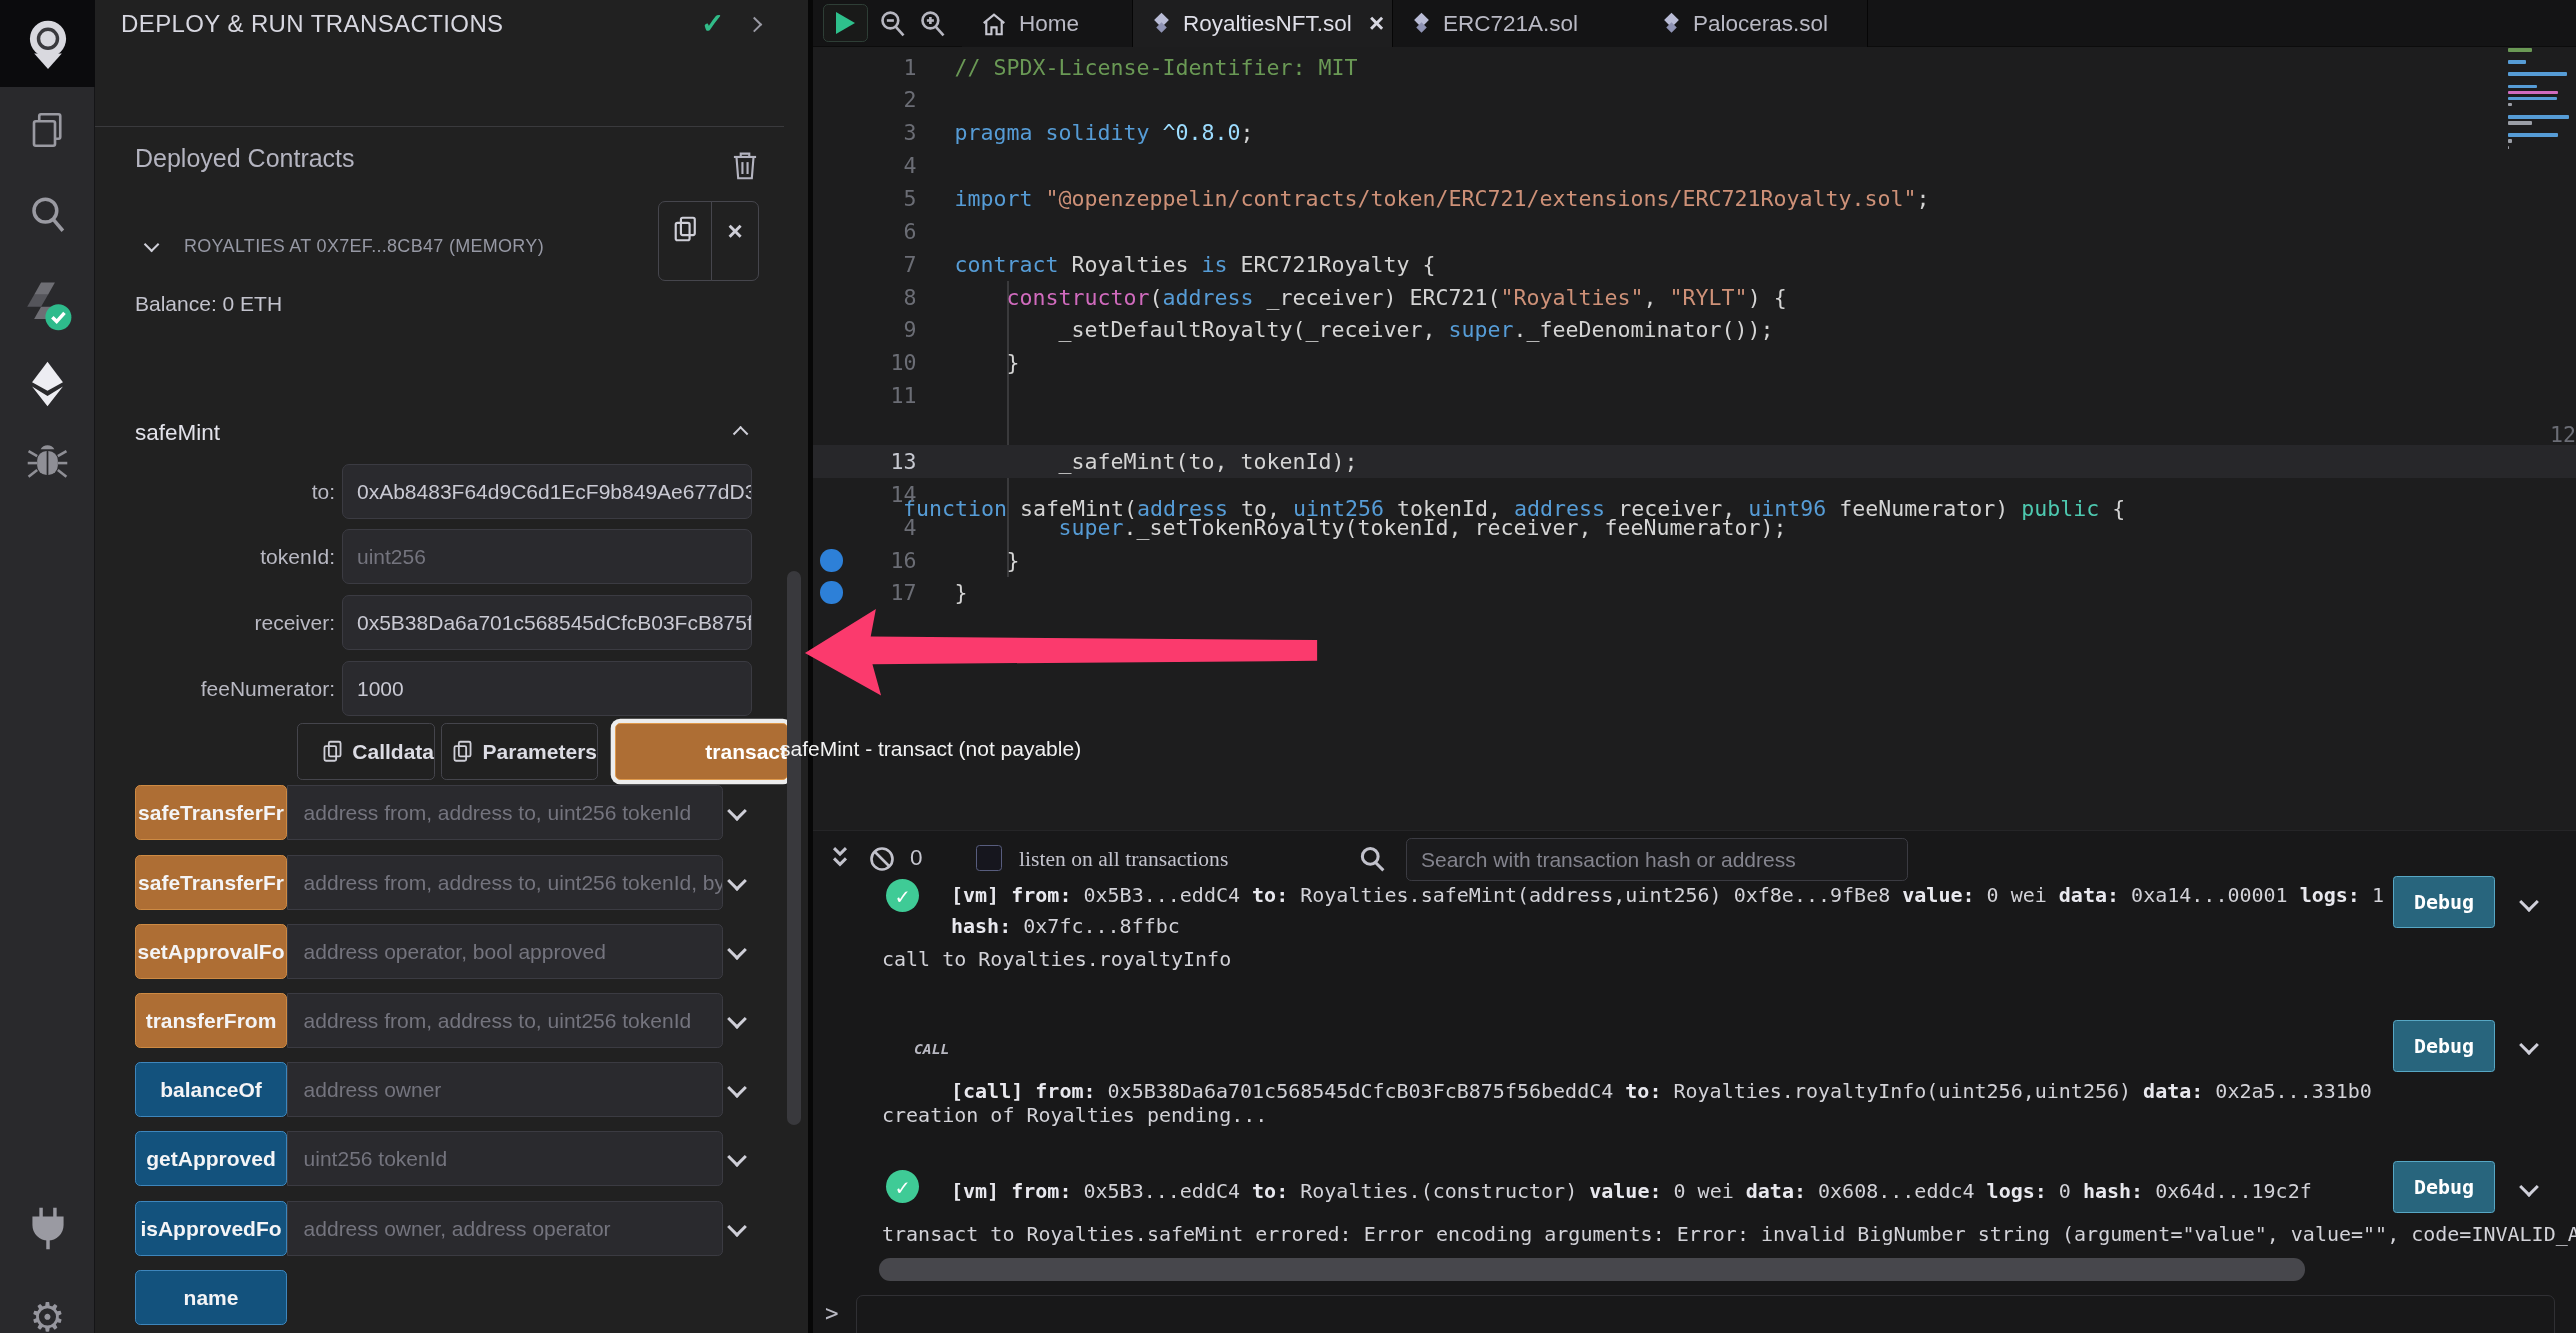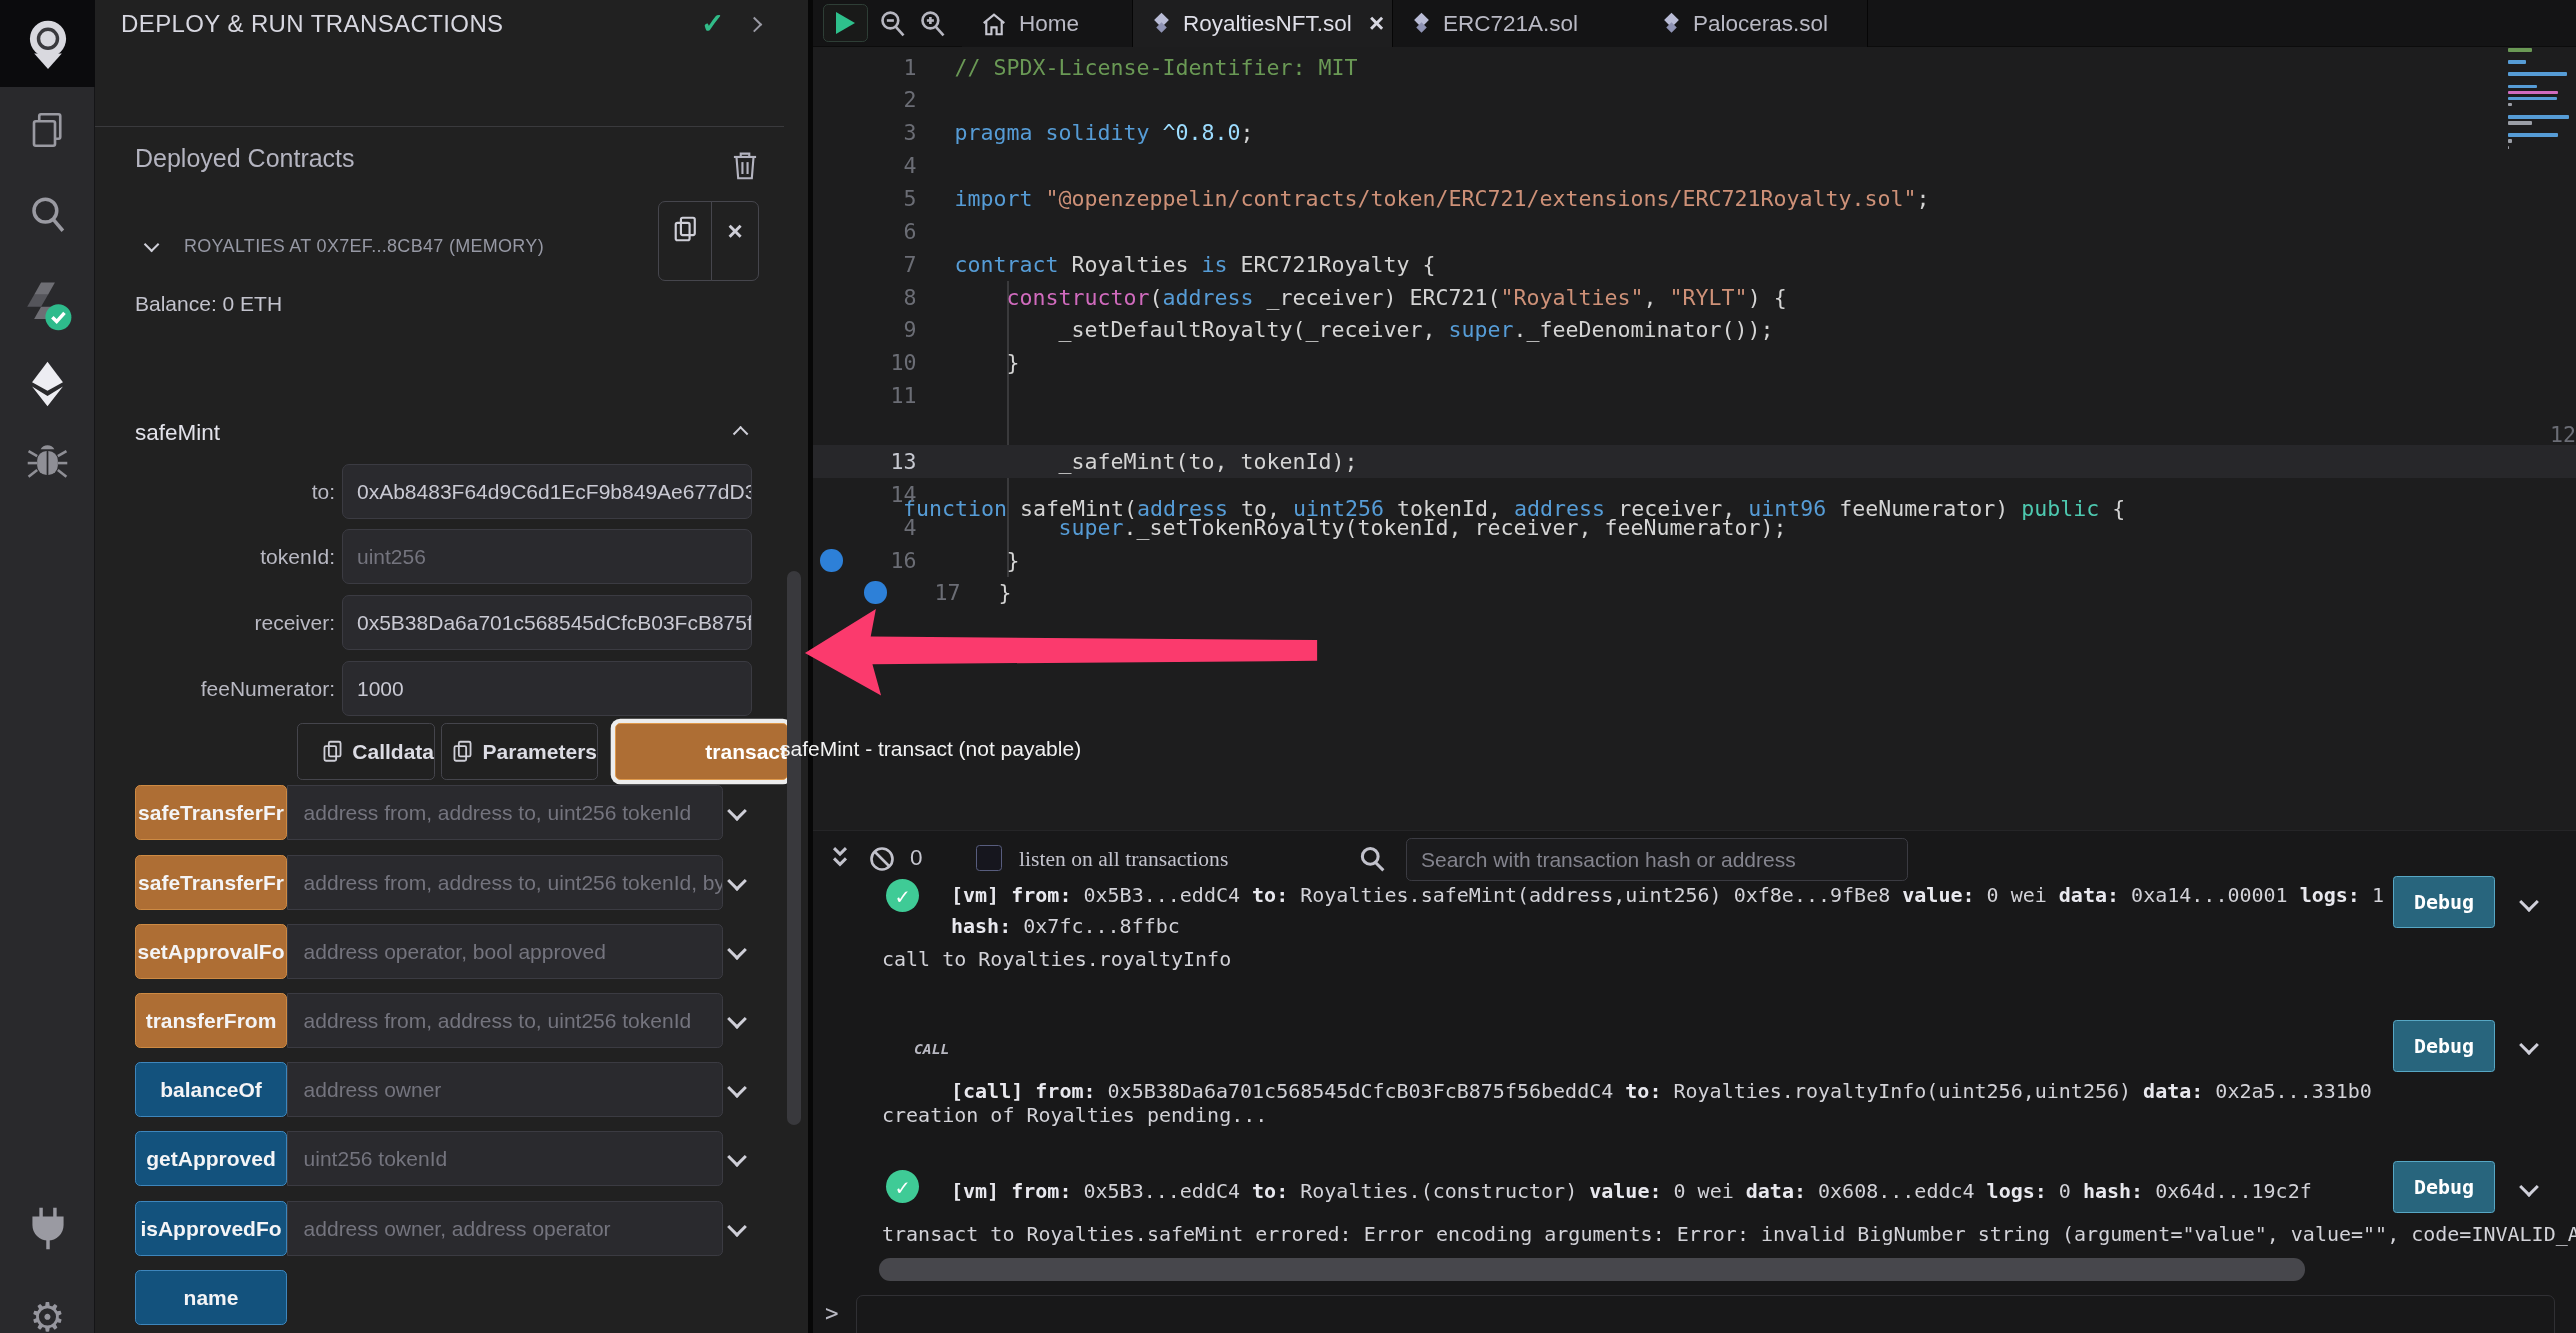--- a/index.html
+++ b/index.html
@@ -413,21 +413,21 @@
         <div class="code-line" style="top: 464px;">
           <span class="bp"></span>
           <span class="lnum">4</span>
           <span class="ltext"><span class="tk-t">        </span><span class="tk-k">super</span><span class="tk-t">._setTokenRoyalty(tokenId, receiver, feeNumerator);</span></span>
         </div>
         <div class="code-line" style="top: 497px;">
           <span class="bp on"></span>
           <span class="lnum">16</span>
           <span class="ltext"><span class="tk-t">    }</span></span>
         </div>
-        <div class="code-line" style="top: 529px; padding-left: 44px;">
+        <div class="code-line" style="top: 529px;">
           <span class="bp on"></span>
           <span class="lnum">17</span>
           <span class="ltext"><span class="tk-t">}</span></span>
         </div>
       </div>
 
     <div class="minimap" id="minimap">
         <div style="width: 24px; background: rgb(106, 153, 85);"></div>
         <div style="width: 0px; background: transparent;"></div>
         <div style="width: 18px; background: rgb(86, 156, 214);"></div>

